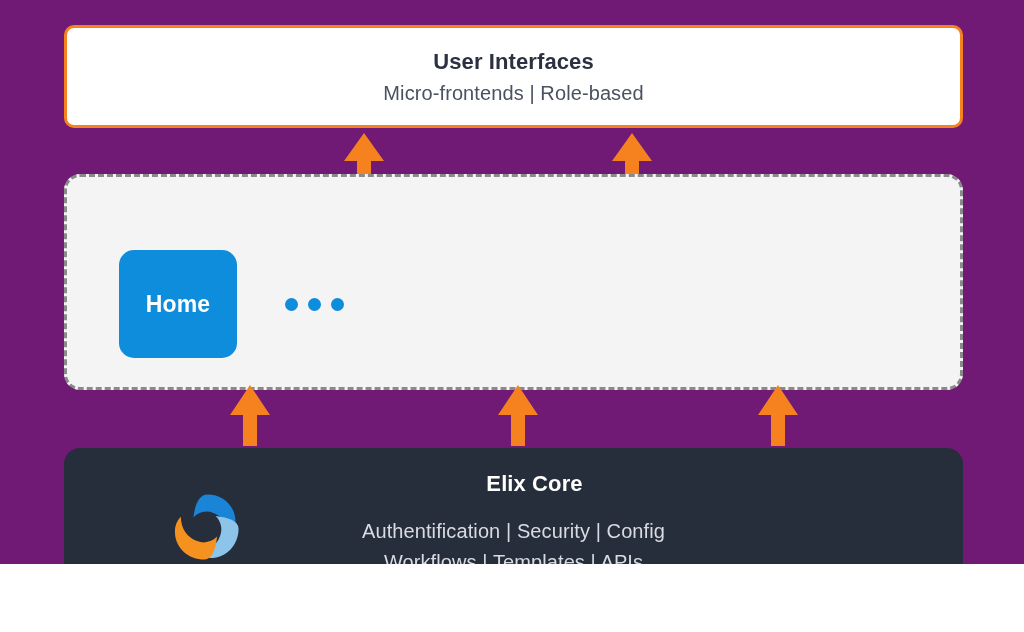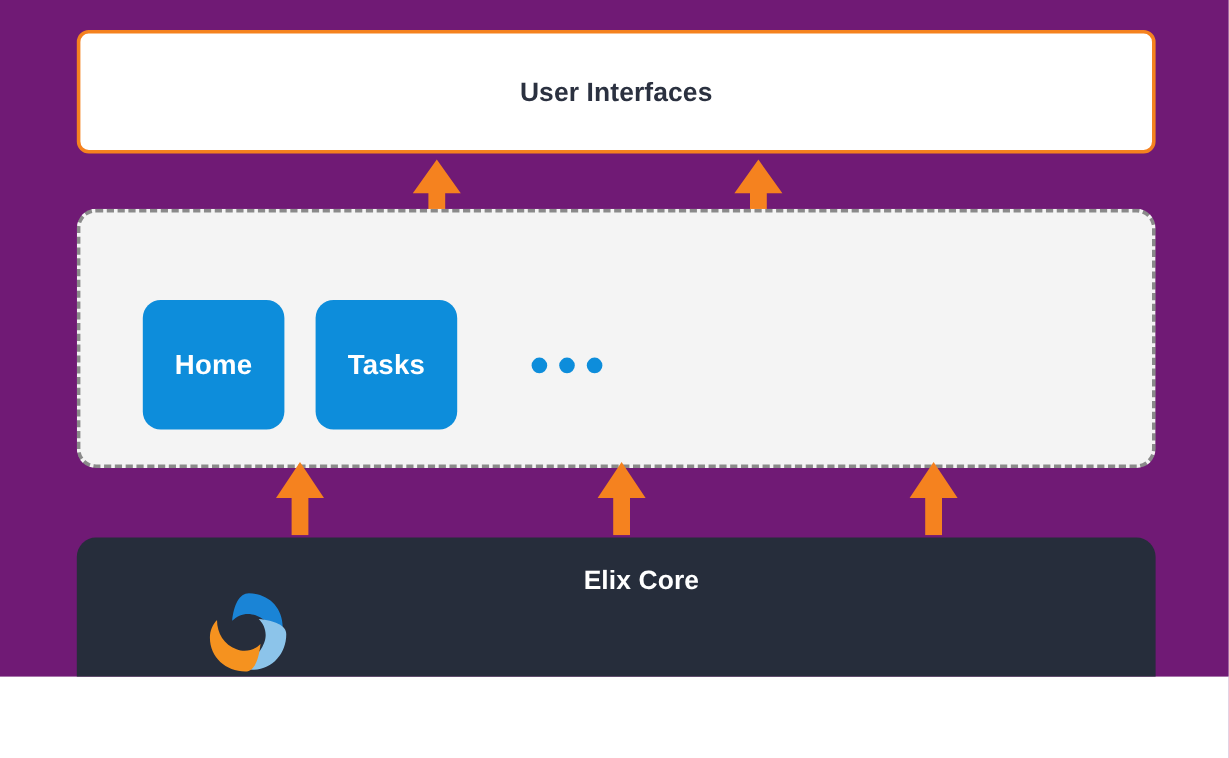--- a/index.html
+++ b/index.html
@@ -71,21 +71,21 @@
     font-weight: bold;
     color: #2b3140;
     letter-spacing: 0.1px;
   }
   .tiles {
     position: absolute;
     left: 52px;
     top: 73px;
     display: flex;
     align-items: center;
-    gap: 26px;
+    gap: 12px;
   }
   .tile {
     width: 118px;
     height: 108px;
     border-radius: 15px;
     background: #0d8ddb;
     display: flex;
     align-items: center;
     justify-content: center;
     color: #ffffff;
@@ -153,37 +153,35 @@
     position: absolute;
   }
 </style>
 </head>
 <body>
 
 <div id="canvas">
 
   <div class="ui-box">
     <div class="ui-title">User Interfaces</div>
+    <div class="ui-sub">Micro-frontends | Role-based</div>
   </div>
 
   <svg class="arrow" style="left:340px; top:131px;" width="48" height="58" viewBox="0 0 48 58">
     <polygon points="24,2 44,30 31,30 31,58 17,58 17,30 4,30" fill="#f5821f"></polygon>
   </svg>
   <svg class="arrow" style="left:608px; top:131px;" width="48" height="58" viewBox="0 0 48 58">
     <polygon points="24,2 44,30 31,30 31,58 17,58 17,30 4,30" fill="#f5821f"></polygon>
   </svg>
 
   <div class="microapps-box">
 
     <div class="tiles">
       <div class="tile">
         <span>Home</span>
-      </div>
-      <div class="tile">
-        <span>Tasks</span>
       </div>
 
       <div class="dots">
         <span class="dot"></span>
         <span class="dot"></span>
         <span class="dot"></span>
       </div>
     </div>
   </div>
 
@@ -209,15 +207,19 @@
                C51 84 64 76 69 62 C73 52 70 42 63 35
                C81 37 94 42 94 52 Z" fill="#8cc4ea"></path>
 
       <path d="M48 94 C26 94 8 78 8 56 C8 48 11 41 16 36
                C16 51 24 64 38 69 C48 73 58 70 65 63
                C63 81 58 94 48 94 Z" fill="#f5921f"></path>
     </svg>
 
     <div class="core-title">Elix Core</div>
 
+    <div class="core-lines">
+      <div>Authentification | Security | Config</div>
+      <div>Workflows | Templates | APIs</div>
+    </div>
   </div>
 
 </div>
 
 </body></html>

